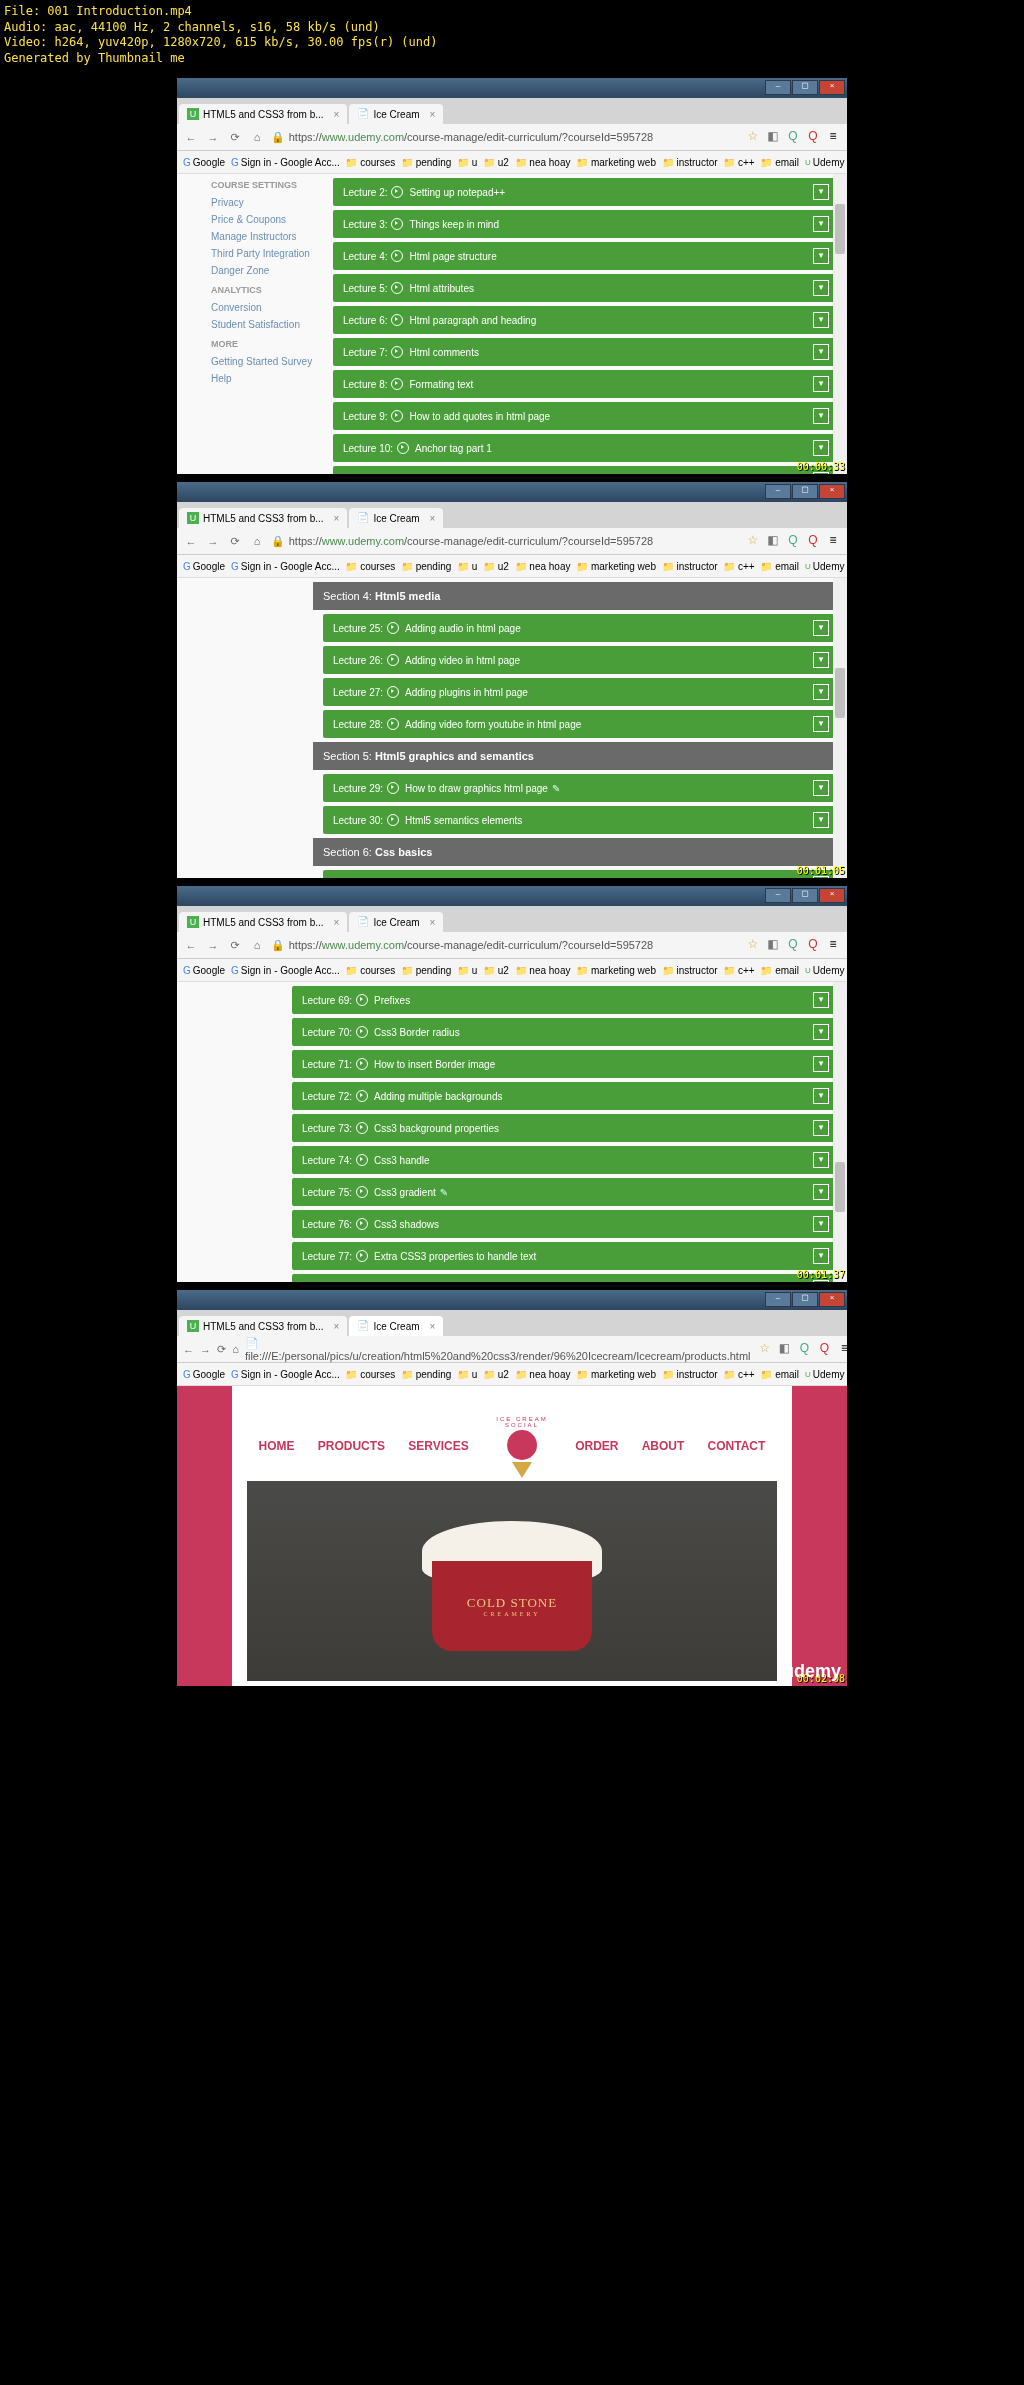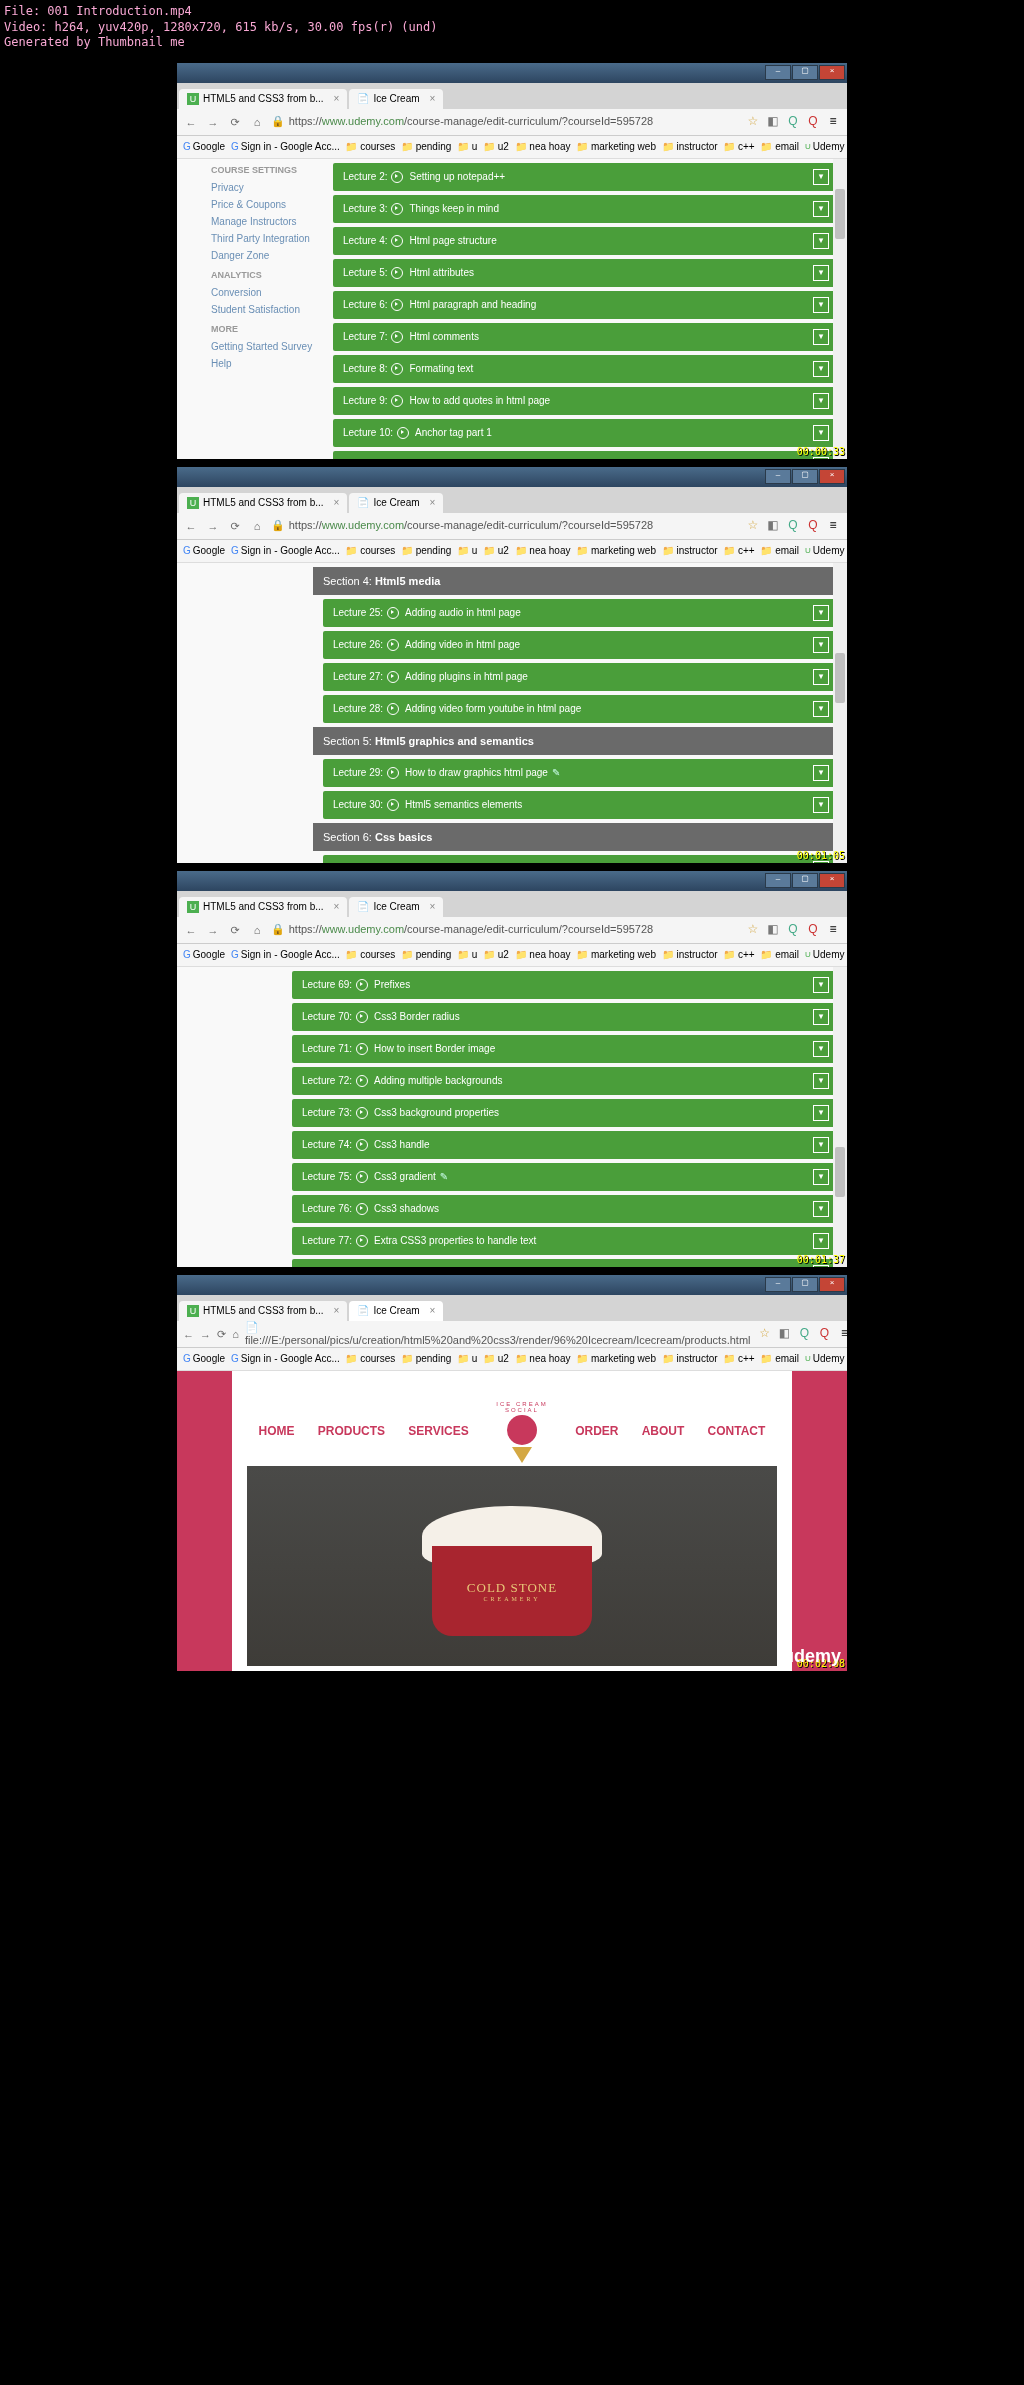--- a/index.html
+++ b/index.html
@@ -1,16 +1,16 @@
 <!DOCTYPE html>
 <html><head>
 <meta charset="utf-8">
 <style>
 body{margin:0;background:#000;font-family:Arial,sans-serif;font-size:11px;width:1024px}
-.meta{color:#f9a8d4;font-family:monospace;font-size:12px;padding:4px;line-height:1.3}
+.meta{color:#fde047;font-family:monospace;font-size:12px;padding:4px;line-height:1.3}
 .shot{width:670px;margin:8px auto;position:relative;background:#000}
 .titlebar{height:20px;background:linear-gradient(#4a6b8a,#2d4560);position:relative}
 .winbtns{position:absolute;right:2px;top:2px;display:flex;gap:1px}
 .winbtn{width:24px;height:13px;background:#5a7a9a;border:1px solid #2a3a4a;font-size:8px;text-align:center;color:#fff}
 .winbtn.close{background:#c44536}
 .tabbar{height:24px;background:#d4d4d4;display:flex;align-items:flex-end;padding:2px 0 0 2px}
 .tab{display:inline-flex;align-items:center;height:20px;padding:0 8px;background:#f5f5f5;border-radius:4px 4px 0 0;font-size:10px;margin-right:2px;gap:4px}
 .tab .favicon{width:12px;height:12px;display:inline-block}
 .tab .x{color:#888;margin-left:6px}
 .addrbar{height:26px;background:#f5f5f5;display:flex;align-items:center;padding:0 6px;border-bottom:1px solid #ccc;gap:6px}
@@ -21,21 +21,21 @@
 .ext{display:flex;gap:4px;align-items:center}
 .extico{width:16px;height:16px;text-align:center;font-size:12px}
 .bookbar{height:22px;background:#f5f5f5;display:flex;align-items:center;padding:0 6px;font-size:10px;gap:6px;border-bottom:1px solid #ddd;overflow:hidden}
 .bm{display:flex;align-items:center;gap:2px;white-space:nowrap}
 .bmf{color:#d4a843}
 .content{background:#f9f9f9;position:relative;overflow:hidden}
 .sidebar{position:absolute;left:34px;top:0;width:120px;font-size:10px}
 .sidebar .hdr{color:#999;font-weight:bold;font-size:9px;margin:6px 0 4px}
 .sidebar .item{color:#6a8fb5;padding:3px 0;cursor:pointer}
 .main{margin-left:156px;margin-right:10px;padding-top:0}
-.lecture{background:#4a9e3a;color:#fff;margin:4px 0;padding:8px 10px;display:flex;font-size:10px;position:relative;border-radius:2px}
+.lecture{background:#4a9e3a;color:#fff;margin:4px 0;padding:8px 10px;display:flex;align-items:center;font-size:10px;position:relative;border-radius:2px}
 .lecture .num{margin-right:4px}
 .lecture .play{display:inline-block;width:10px;height:10px;border:1px solid #fff;border-radius:50%;margin-right:6px;position:relative}
 .lecture .play::after{content:'';position:absolute;left:3px;top:2px;border-left:3px solid #fff;border-top:2px solid transparent;border-bottom:2px solid transparent}
 .lecture .exp{position:absolute;right:8px;top:6px;width:14px;height:14px;border:1px solid #fff;text-align:center;line-height:12px;font-size:9px}
 .section{background:#6a6a6a;color:#fff;padding:8px 10px;font-size:11px;margin:4px 0}
 .section b{font-weight:bold}
 .timestamp{position:absolute;right:2px;bottom:2px;color:#ff0;font-family:monospace;font-size:10px;text-shadow:1px 1px #000}
 .ic-page{background:#fff;position:relative;height:300px}
 .ic-sides{position:absolute;top:0;bottom:0;width:55px;background:#c8385c}
 .ic-sides.l{left:0}.ic-sides.r{right:0}
@@ -48,20 +48,21 @@
 .ic-cup-top{position:absolute;top:10px;left:10px;width:180px;height:60px;background:#f5f0e8;border-radius:50% 50% 20% 20%}
 .udemy-logo{position:absolute;right:6px;bottom:4px;color:#fff;font-size:18px;font-weight:bold}
 .scrollbar{position:absolute;right:0;top:0;bottom:0;width:14px;background:#f0f0f0}
 .sb-thumb{position:absolute;left:2px;width:10px;background:#c0c0c0;border-radius:2px}
 </style>
 </head>
 <body>
 
 <div class="meta">
   <div>File: 001 Introduction.mp4</div>
+  <div>Audio: aac, 44100 Hz, 2 channels, s16, 58 kb/s (und)</div>
   <div>Video: h264, yuv420p, 1280x720, 615 kb/s, 30.00 fps(r) (und)</div>
   <div>Generated by Thumbnail me</div>
 </div>
 
 <div class="shot">
   <div class="titlebar">
     <div class="winbtns">
       <div class="winbtn">–</div>
       <div class="winbtn">▢</div>
       <div class="winbtn close">×</div>

